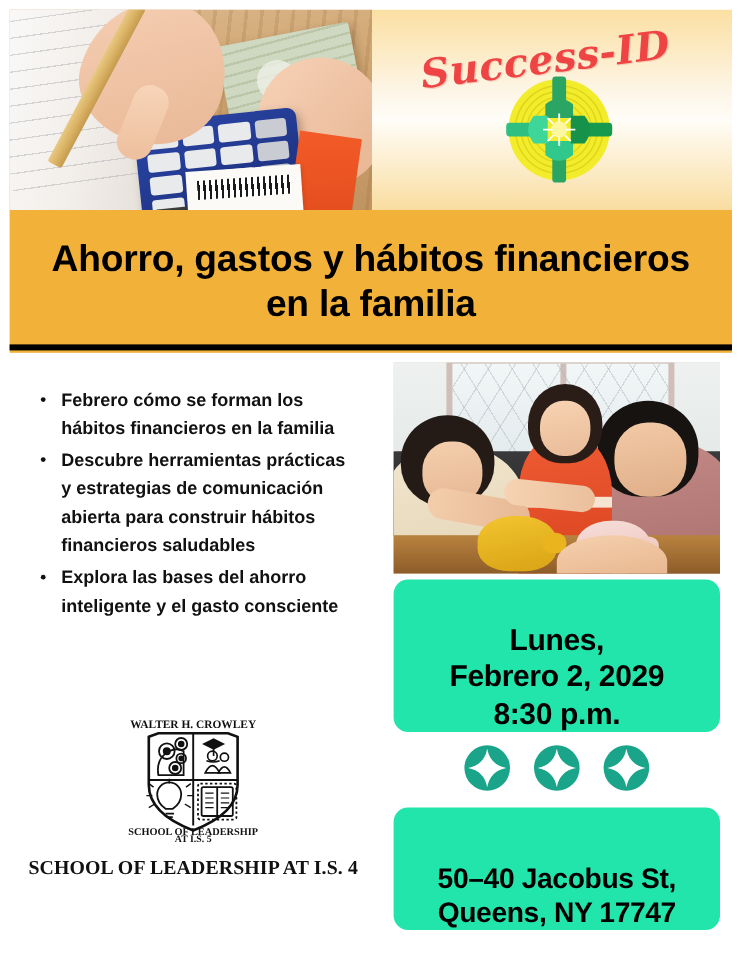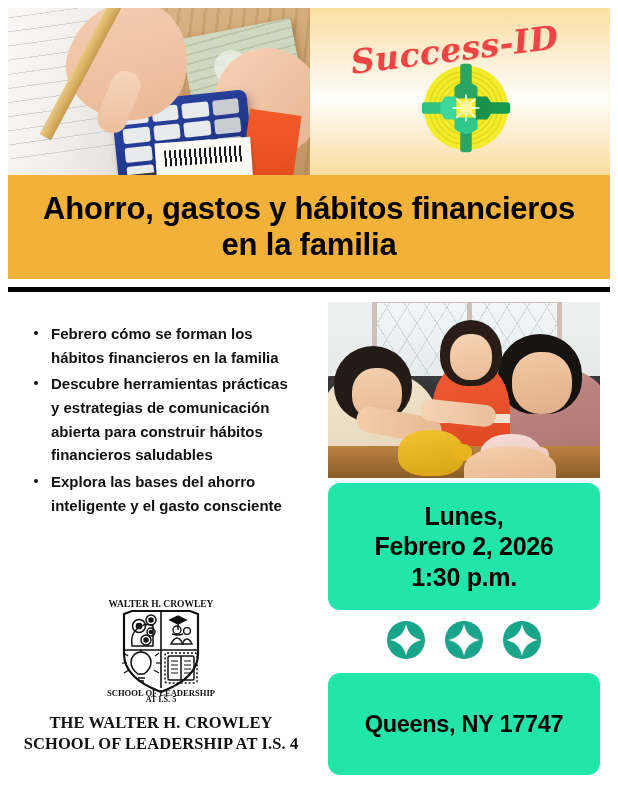--- a/index.html
+++ b/index.html
@@ -146,21 +146,21 @@
     text-shadow: 1px 1px 0 rgba(200,50,50,.18);
     white-space: nowrap;
   }
   .hands-mark {
     position:absolute; left:108px; top:52px; width:96px; height:96px;
   }
 
   
   .title-banner {
     position:absolute; left:8px; top:175px;
-    width:602px; height:104px;
+    width:602px; height:119px;
     background:#f2b138;
     display:flex; align-items:center; justify-content:center;
   }
   .title-banner h1 {
     font-size: 31px; line-height: 1.17;
     font-weight: 800;
     color:#000000;
     text-align:center;
     letter-spacing:-0.2px;
     padding: 0 20px;
@@ -315,21 +315,21 @@
   .photo-family .hand-fg {
     position:absolute; right:44px; bottom:-12px; width:92px; height:44px;
     background: linear-gradient(170deg,#f5d0ae,#e5b289);
     border-radius: 50% 50% 30% 30%;
   }
 
   .info-card {
     position:absolute;
     background:#22e5ac;
     border-radius: 12px;
-    display:flex; align-items:center; justify-content:center;
+    display:flex; align-items:flex-end; justify-content:center;
     text-align:center;
   }
   .date-card { left:328px; top:483px; width:272px; height:127px; }
   .addr-card { left:328px; top:673px; width:272px; height:102px; }
   .card-text {
     font-size: 25px; line-height: 1.22;
     font-weight: 800; color:#000000;
     letter-spacing:-0.3px;
     padding: 0 8px;
   }
@@ -487,21 +487,20 @@
             <line x1="90" y1="67" x2="97" y2="67"></line>
           <line x1="90" y1="71" x2="97" y2="71"></line>
             <line x1="90" y1="75" x2="97" y2="75"></line>
         </g>
         <rect x="71" y="55" width="32" height="30" rx="2" stroke-dasharray="2 2"></rect>
       </g>
       <text x="67" y="98" text-anchor="middle" font-family="Liberation Serif, serif" font-size="8.6" font-weight="bold" fill="#111">SCHOOL OF LEADERSHIP</text>
       <text x="67" y="104" text-anchor="middle" font-family="Liberation Serif, serif" font-size="8.2" font-weight="bold" fill="#111">AT I.S. 5</text>
     </svg>
     <div class="school-name">
-      <div>THE WALTER H. CROWLEY</div>
       <div>SCHOOL OF LEADERSHIP AT I.S. 4</div>
     </div>
   </div>
 
   <div class="photo-family">
     <div class="bg"></div>
     <div class="window"></div>
     <div class="couch"></div>
     <div class="mom"></div>
     <div class="mom-head"></div>
@@ -517,39 +516,40 @@
     <div class="arm-c"></div>
     <div class="table"></div>
     <div class="pig-gold"></div>
     <div class="pig-pink"></div>
     <div class="hand-fg"></div>
   </div>
 
   <div class="info-card date-card">
     <div class="card-text">
       <div>Lunes,</div>
-      <div>Febrero 2, 2026</div>
-      <div>1:30 p.m.</div>
+      <div>Febrero 2, 2029</div>
+      <div>8:30 p.m.</div>
     </div>
   </div>
 
   <div class="sparkle-row">
     <svg width="40" height="40" viewBox="0 0 40 40">
       <circle cx="20" cy="20" r="19" fill="#1AA58A"></circle>
       <path d="M20 4 Q22.5 17.5 36 20 Q22.5 22.5 20 36 Q17.5 22.5 4 20 Q17.5 17.5 20 4 Z" fill="#ffffff"></path>
     </svg>
     <svg width="40" height="40" viewBox="0 0 40 40">
       <circle cx="20" cy="20" r="19" fill="#1AA58A"></circle>
       <path d="M20 4 Q22.5 17.5 36 20 Q22.5 22.5 20 36 Q17.5 22.5 4 20 Q17.5 17.5 20 4 Z" fill="#ffffff"></path>
     </svg>
     <svg width="40" height="40" viewBox="0 0 40 40">
       <circle cx="20" cy="20" r="19" fill="#1AA58A"></circle>
       <path d="M20 4 Q22.5 17.5 36 20 Q22.5 22.5 20 36 Q17.5 22.5 4 20 Q17.5 17.5 20 4 Z" fill="#ffffff"></path>
     </svg>
   </div>
 
   <div class="info-card addr-card">
     <div class="card-text">
+      <div>50–40 Jacobus St,</div>
       <div>Queens, NY 17747</div>
     </div>
   </div>
 
 </div>
 
 </body></html>

